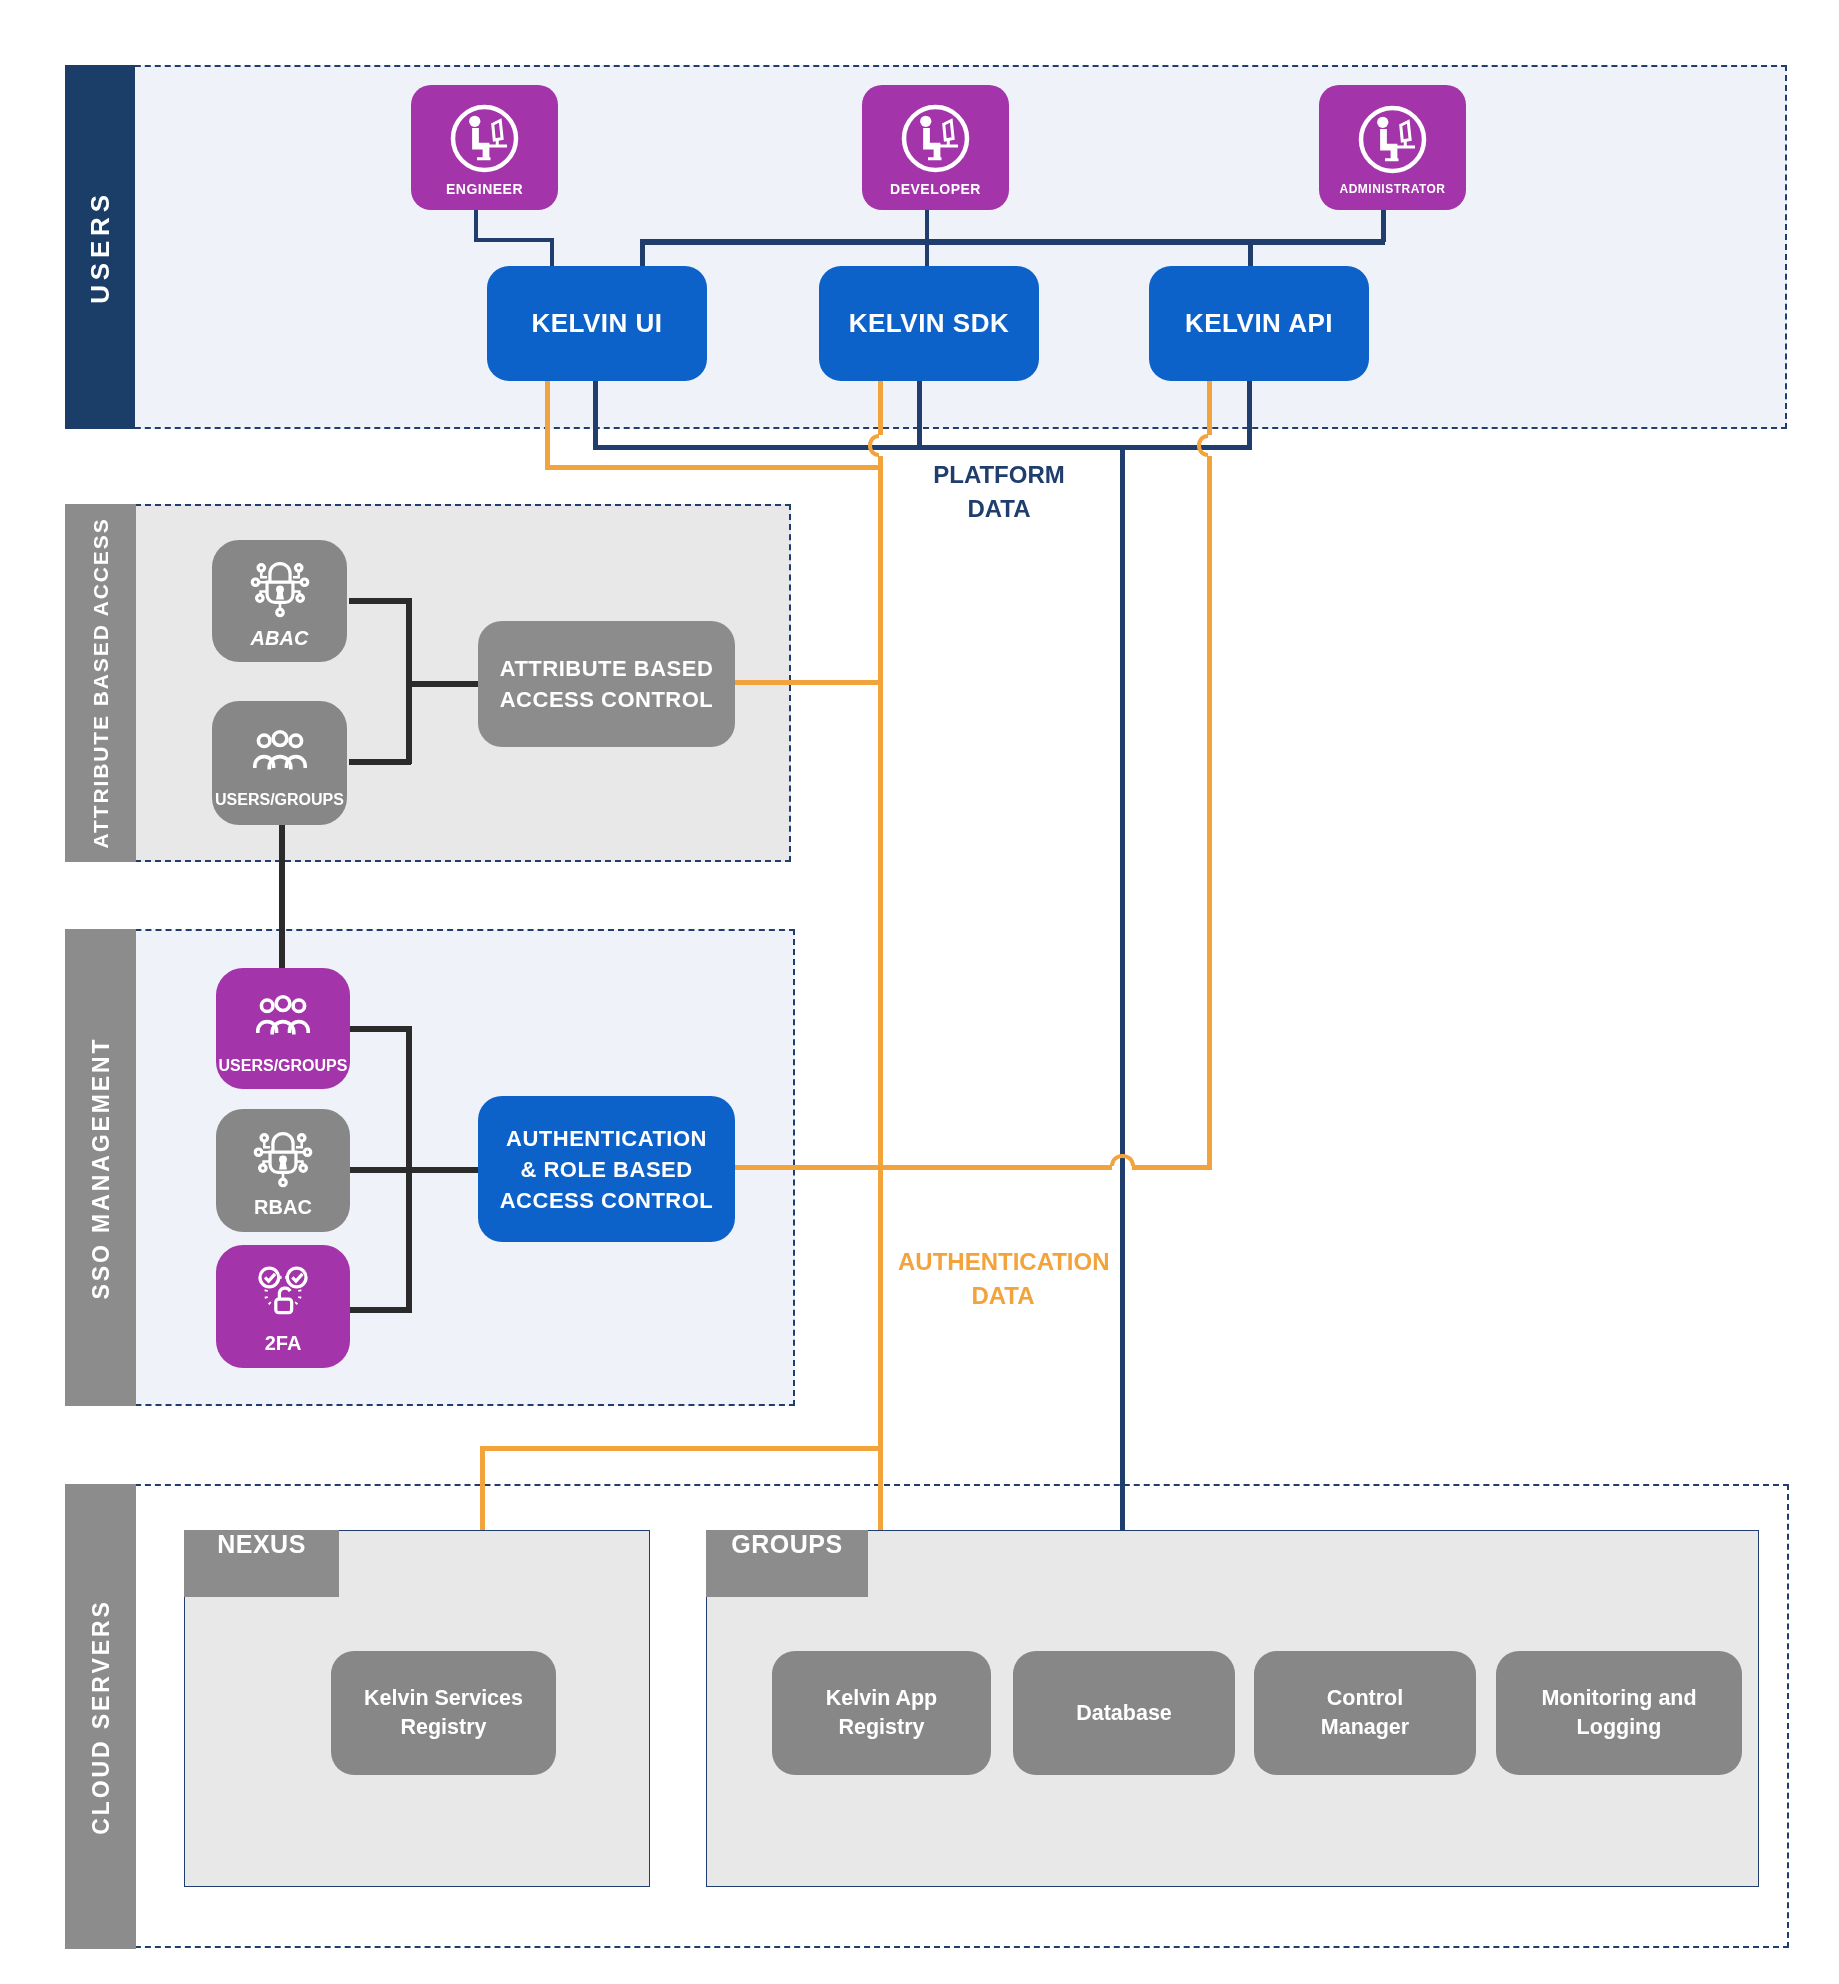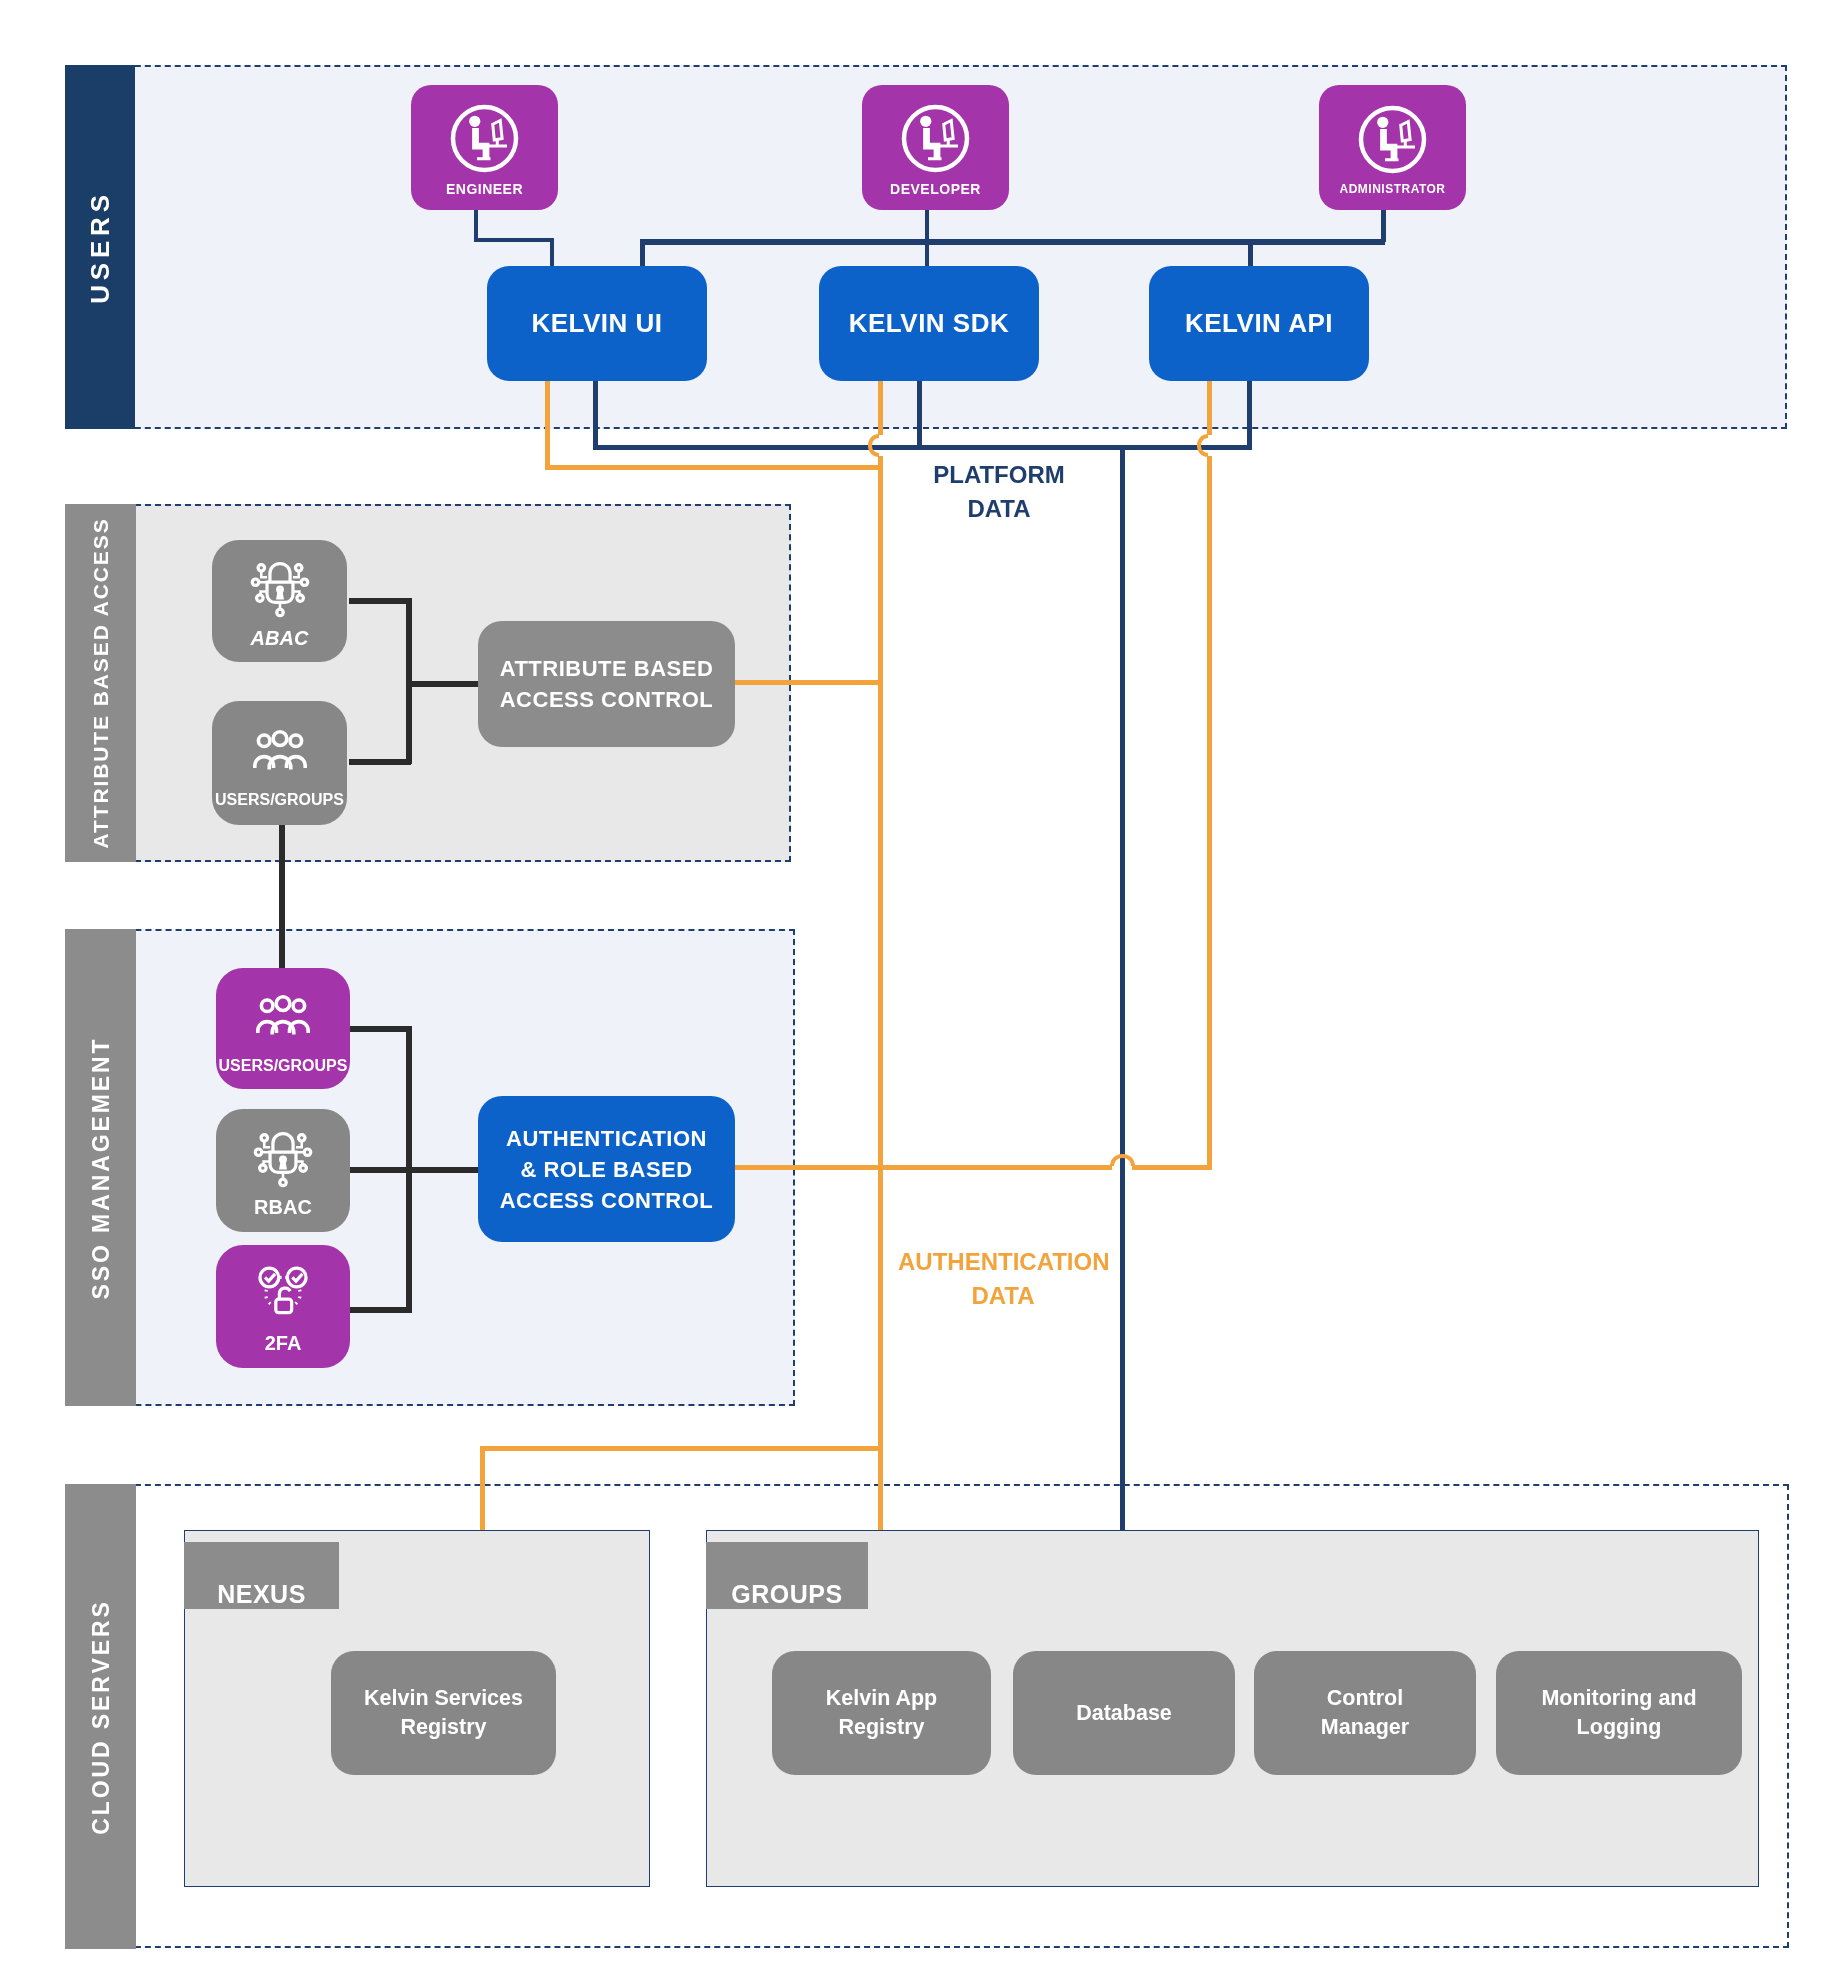--- a/index.html
+++ b/index.html
@@ -27,21 +27,21 @@
   .actor .cap{font-size:14px;margin-top:4.8px;letter-spacing:0.5px;}
   .app{width:220px;height:115px;background:#0D62C9;border-radius:22px;font-size:26px;letter-spacing:0.5px;}
   .icon-node{background:#878787;border-radius:27px;}
   .icon-node .ic{width:72px;height:72px;}
   .icon-node .cap{margin-top:2.9px;}
   .icon-node.purple{background:#A334AA;}
   .bigbox{border-radius:24px;font-size:22px;line-height:31px;letter-spacing:0.5px;}
   .flowlabel{position:absolute;text-align:center;font-weight:bold;font-size:24px;line-height:34px;}
   .container{position:absolute;background:#E8E8E8;border:1.9px solid #1F3E6E;box-sizing:border-box;}
   .tab{position:absolute;background:#8C8C8C;color:#fff;font-weight:bold;font-size:25px;
-     display:flex;align-items:flex-end;justify-content:center;letter-spacing:0.5px;margin-top:12px;}
+     display:flex;align-items:flex-start;justify-content:center;letter-spacing:0.5px;}
   .service{position:absolute;background:#878787;border-radius:23px;color:#fff;font-weight:bold;
      font-size:21.5px;line-height:29px;display:flex;align-items:center;justify-content:center;text-align:center;}
 </style>
 </head>
 <body>
 
 <svg width="0" height="0" style="position:absolute" aria-hidden="true">
   <defs>
     <symbol id="sym-person" viewBox="0 0 100 100">
       <circle cx="50" cy="50" r="42" fill="none" stroke="#fff" stroke-width="6"></circle>

